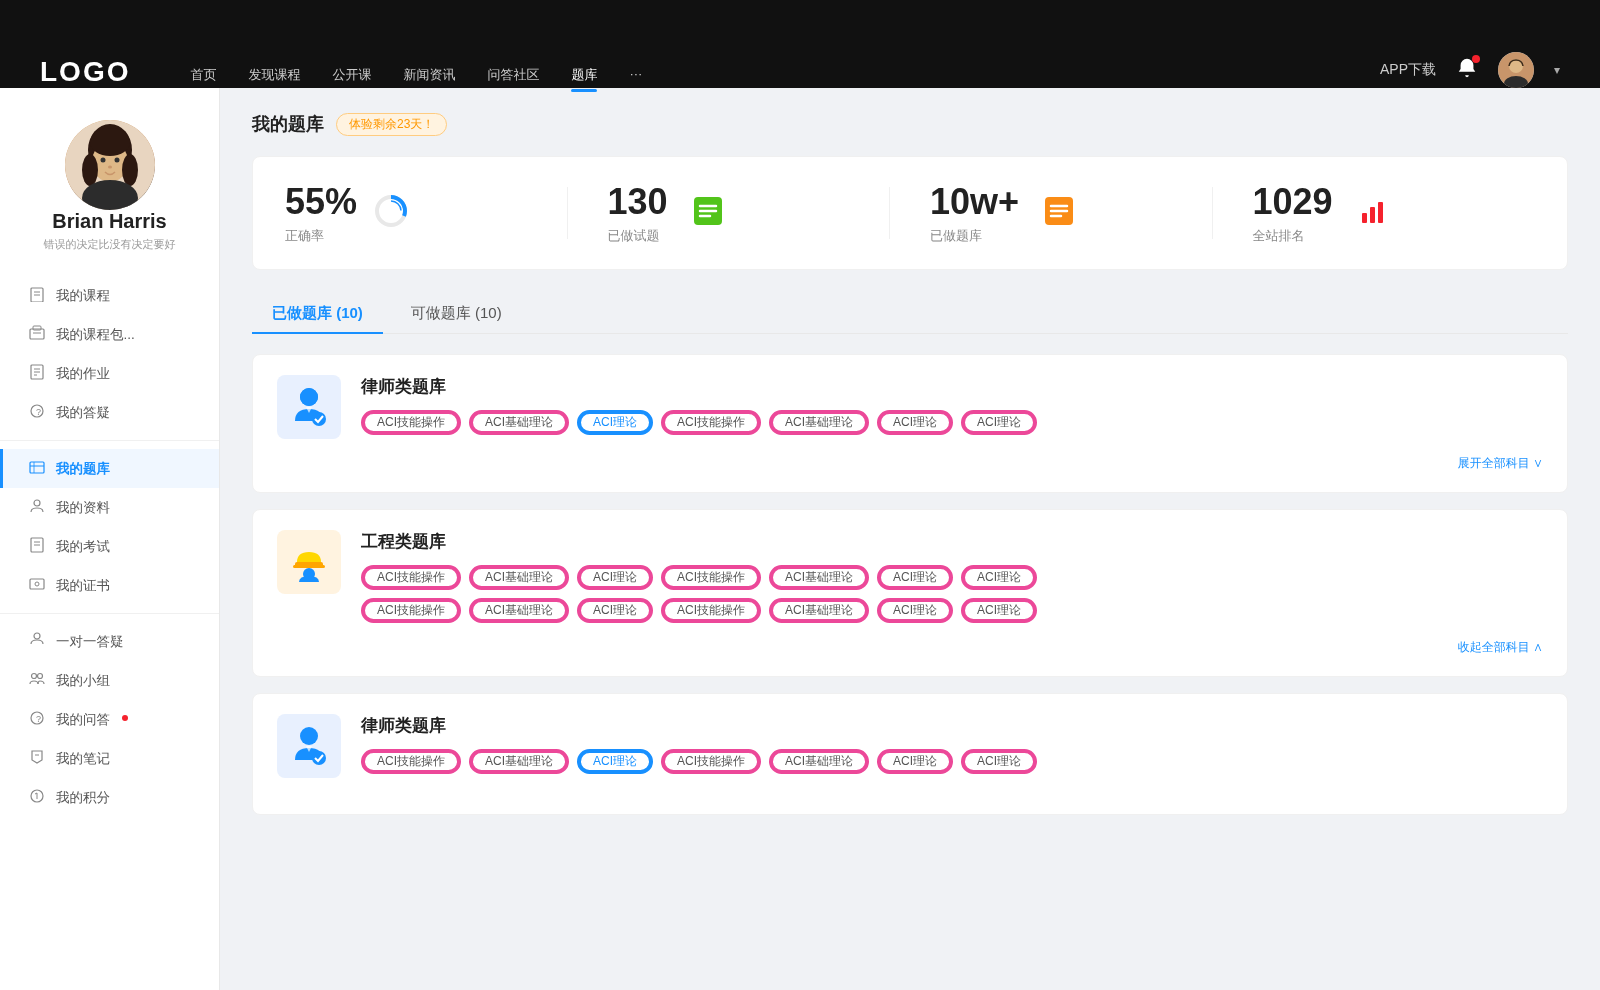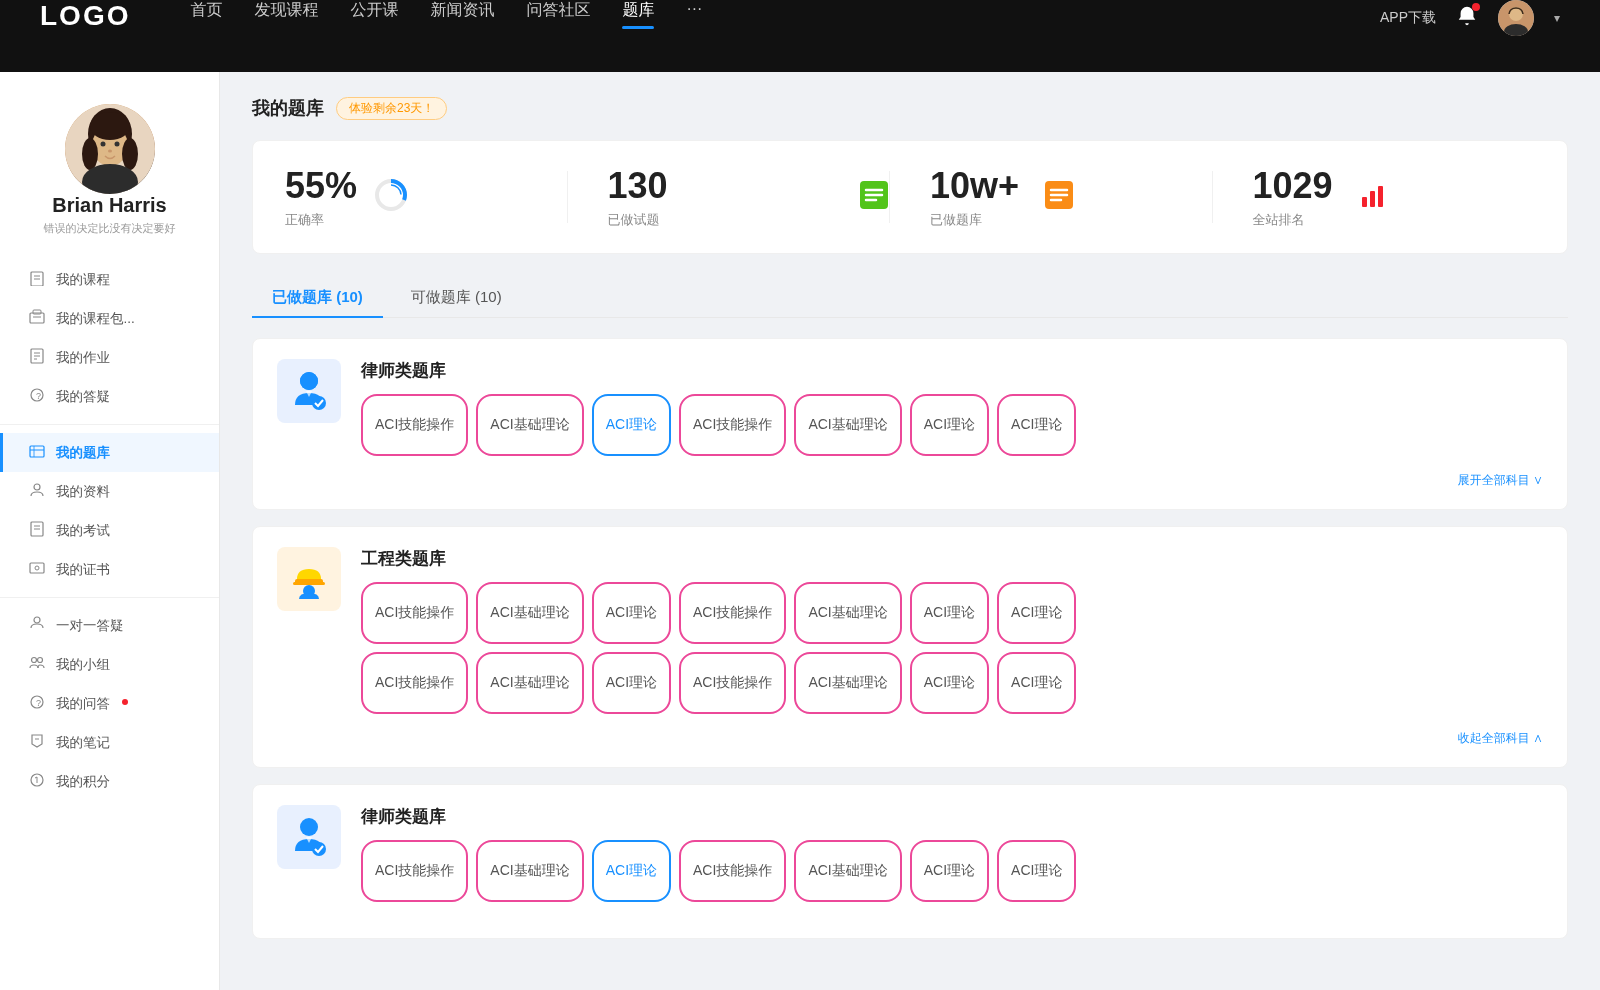--- a/index.html
+++ b/index.html
@@ -1,26 +1,26 @@
 <!DOCTYPE html>
 <html><head>
   <meta charset="utf-8">
   <style>
     * { box-sizing: border-box; margin: 0; padding: 0; }
     body { font-family: -apple-system, BlinkMacSystemFont, "PingFang SC", "Microsoft YaHei", sans-serif; background: #f0f2f5; min-height: 990px; }
 
     
     .navbar {
-      background: #111; height: 72px; display: flex; align-items: flex-start; padding: 0 40px;
+      background: #111; height: 88px; display: flex; align-items: flex-end; padding: 0 40px;
       position: sticky; top: 0; z-index: 100;
     }
     .navbar-logo { color: #fff; font-size: 28px; font-weight: 900; letter-spacing: 2px; margin-right: 60px; }
     .navbar-links { display: flex; gap: 32px; flex: 1; }
     .navbar-link {
-      color: #ccc; font-size: 16px; cursor: pointer; text-decoration: none; position: relative; padding-bottom: 4px;
+      color: #ccc; font-size: 13px; cursor: pointer; text-decoration: none; position: relative; padding-bottom: 4px;
     }
     .navbar-link.active { color: #fff; }
     .navbar-link.active::after {
       content: ''; position: absolute; bottom: -4px; left: 0; right: 0; height: 3px; background: #1890ff; border-radius: 2px;
     }
     .navbar-right { display: flex; align-items: center; gap: 20px; }
     .navbar-app-btn { color: #ccc; font-size: 14px; cursor: pointer; }
     .navbar-bell { position: relative; cursor: pointer; }
     .navbar-bell-dot {
       position: absolute; top: -2px; right: -2px; width: 8px; height: 8px; background: #f5222d; border-radius: 50%;
@@ -100,22 +100,22 @@
       margin-bottom: 16px; border: 1px solid #f0f0f0;
     }
     .bank-card-header { display: flex; align-items: flex-start; gap: 20px; margin-bottom: 16px; }
     .bank-icon {
       width: 64px; height: 64px; border-radius: 8px; background: #e8f0fe;
       display: flex; align-items: center; justify-content: center; flex-shrink: 0;
     }
     .bank-title { font-size: 17px; font-weight: 600; color: #222; margin-bottom: 12px; }
     .bank-tags { display: flex; flex-wrap: wrap; gap: 8px; }
     .bank-tag {
-      padding: 20px 12px; border-radius: 16px; font-size: 14px; cursor: pointer;
-      border: 2px solid #ec4899; color: #555; background: #fff;
+      padding: 0 12px; border-radius: 16px; font-size: 12px; cursor: pointer;
+      border: 4px solid #ec4899; color: #555; background: #fff;
     }
     .bank-tag.active { border-color: #1890ff; color: #1890ff; background: #fff; }
     .bank-footer { display: flex; justify-content: flex-end; }
     .expand-btn { color: #1890ff; font-size: 12px; cursor: pointer; }
 
     
     .donut-chart { width: 36px; height: 36px; }
   </style>
 </head>
 <body>
@@ -330,21 +330,21 @@
         </div>
         <div>
           <svg class="donut-chart" viewBox="0 0 36 36">
             <circle cx="18" cy="18" r="14" fill="none" stroke="#e8e8e8" stroke-width="4"></circle>
             <circle cx="18" cy="18" r="14" fill="none" stroke="#1890ff" stroke-width="4" stroke-dasharray="49 88" stroke-dashoffset="22" transform="rotate(-90 18 18)"></circle>
             <circle cx="18" cy="18" r="10" fill="none" stroke="#1890ff" stroke-width="1.5" stroke-dasharray="31 63" stroke-dashoffset="16" transform="rotate(-90 18 18)"></circle>
           </svg>
         </div>
       </div>
 
-      <div class="stat-item" style="padding-left:40px;justify-content:space-between;">
+      <div class="stat-item" style="padding-left:40px;">
         <div>
           <div class="stat-value">130</div>
           <div class="stat-label">已做试题</div>
         </div>
         <div style="margin-left:8px;">
           <svg width="32" height="32" viewBox="0 0 32 32">
             <rect x="2" y="2" width="28" height="28" rx="4" fill="#52c41a"></rect>
             <line x1="8" y1="11" x2="24" y2="11" stroke="#fff" stroke-width="2.5" stroke-linecap="round"></line>
             <line x1="8" y1="16" x2="24" y2="16" stroke="#fff" stroke-width="2.5" stroke-linecap="round"></line>
             <line x1="8" y1="21" x2="18" y2="21" stroke="#fff" stroke-width="2.5" stroke-linecap="round"></line>

